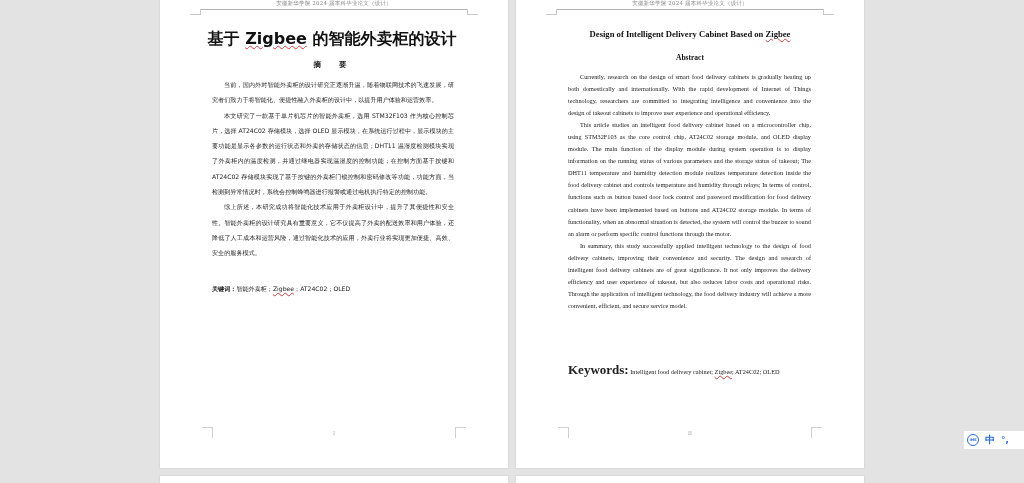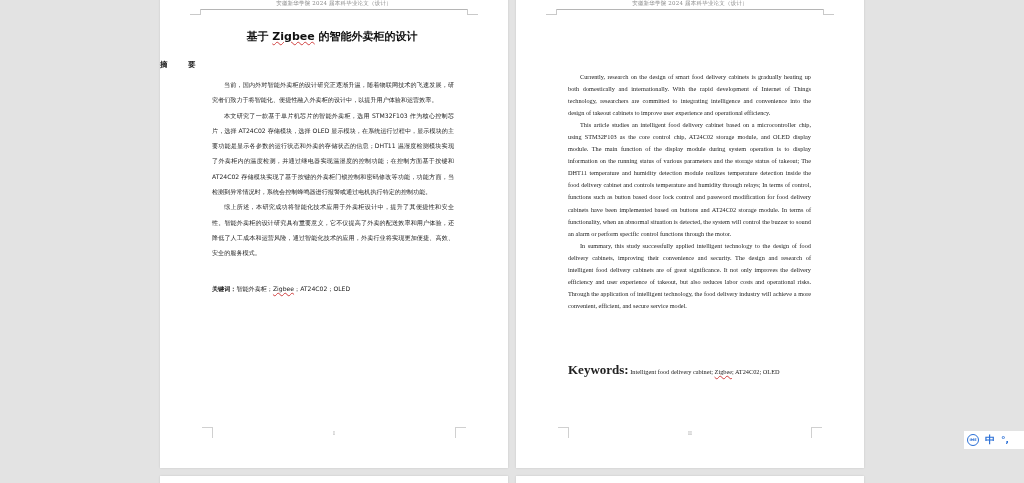--- a/index.html
+++ b/index.html
@@ -10,23 +10,23 @@
   .p3 { left:160px; top:476px; width:348px; height:20px; }
   .p4 { left:516px; top:476px; width:348px; height:20px; }
   .hdr { position:absolute; top:4px; left:0; right:0; text-align:center; font-size:5.5px; color:#8a8a8a; letter-spacing:0.2px; }
   .hrule { position:absolute; top:13px; left:40px; right:40px; height:0; border-top:1px solid #b5b5b5; }
   .crn { position:absolute; width:10px; height:10px; }
   .crn.tl { top:13px; left:30px; border-right:1px solid #c9c9c9; border-bottom:1px solid #c9c9c9; width:10px; height:5px; }
   .crn.tr { top:13px; right:30px; border-left:1px solid #c9c9c9; border-bottom:1px solid #c9c9c9; width:10px; height:5px; }
   .crn.bl { top:431px; left:42px; border-right:1px solid #d0d0d0; border-top:1px solid #d0d0d0; width:10px; height:10px; }
   .crn.br { top:431px; right:42px; border-left:1px solid #d0d0d0; border-top:1px solid #d0d0d0; width:10px; height:10px; }
   .pnum { position:absolute; top:434px; left:0; right:0; text-align:center; font-size:5px; color:#999; }
-  .cn-title { position:absolute; top:33px; left:0; right:4px; text-align:center; font-family:"DejaVu Sans", sans-serif; font-weight:bold; font-size:11px; color:#111; }
+  .cn-title { position:absolute; top:33px; left:0; right:4px; text-align:center; font-family:"DejaVu Sans", sans-serif; font-weight:bold; font-size:16px; color:#111; }
   .squig { text-decoration:underline; text-decoration-color:#d04040; text-decoration-style:wavy; text-decoration-thickness:0.6px; }
-  .cn-abs { position:absolute; top:64px; left:0; right:0; text-align:left; font-family:Liberation Mono, monospace; font-size:7.5px; font-weight:bold; color:#222; letter-spacing:8px; }
+  .cn-abs { position:absolute; top:64px; left:0; right:0; text-align:center; font-family:Liberation Sans, sans-serif; font-size:7.5px; font-weight:bold; color:#222; letter-spacing:8px; }
   .cn-body { position:absolute; top:81px; left:52px; width:242px; font-family:"DejaVu Sans", sans-serif; font-size:6.1px; line-height:15.3px; color:#222; text-align:justify; }
   .cn-body p { margin:0; text-indent:12px; }
   .cn-kw { position:absolute; top:289px; left:52px; width:250px; font-family:"DejaVu Sans", sans-serif; font-size:6.1px; color:#222; }
   .cn-kw b { font-weight:bold; }
   .en-title { position:absolute; top:33px; left:0; right:0; text-align:center; font-family:"Liberation Serif", serif; font-weight:bold; font-size:8.6px; color:#111; }
   .en-abs { position:absolute; top:57px; left:0; right:0; text-align:center; font-family:"Liberation Serif", serif; font-weight:bold; font-size:7.5px; color:#111; }
   .en-body { position:absolute; top:75px; left:52px; width:243px; font-family:"Liberation Serif", serif; font-size:6.25px; line-height:12.05px; color:#222; text-align:justify; }
   .en-body p { margin:0; text-indent:12px; }
   .en-kw { position:absolute; top:366px; left:52px; width:250px; font-family:"Liberation Serif", serif; font-size:6.3px; color:#222; }
   .en-kw b { font-size:13px; }
@@ -54,20 +54,22 @@
   <div class="crn bl"></div>
   <div class="crn br"></div>
   <div class="pnum">I</div>
 </div>
 
 <div class="page p2">
   <div class="hdr">安徽新华学院 2024 届本科毕业论文（设计）</div>
   <div class="hrule"></div>
   <div class="crn tl"></div>
   <div class="crn tr"></div>
+  <div class="en-title"><span>Design of Intelligent Delivery Cabinet Based on </span><span class="squig">Zigbee</span></div>
+  <div class="en-abs">Abstract</div>
   <div class="en-body">
     <p>Currently, research on the design of smart food delivery cabinets is gradually heating up both domestically and internationally. With the rapid development of Internet of Things technology, researchers are committed to integrating intelligence and convenience into the design of takeout cabinets to improve user experience and operational efficiency.</p>
     <p>This article studies an intelligent food delivery cabinet based on a microcontroller chip, using STM32F103 as the core control chip, AT24C02 storage module, and OLED display module. The main function of the display module during system operation is to display information on the running status of various parameters and the storage status of takeout; The DHT11 temperature and humidity detection module realizes temperature detection inside the food delivery cabinet and controls temperature and humidity through relays; In terms of control, functions such as button based door lock control and password modification for food delivery cabinets have been implemented based on buttons and AT24C02 storage module. In terms of functionality, when an abnormal situation is detected, the system will control the buzzer to sound an alarm or perform specific control functions through the motor.</p>
     <p>In summary, this study successfully applied intelligent technology to the design of food delivery cabinets, improving their convenience and security. The design and research of intelligent food delivery cabinets are of great significance. It not only improves the delivery efficiency and user experience of takeout, but also reduces labor costs and operational risks. Through the application of intelligent technology, the food delivery industry will achieve a more convenient, efficient, and secure service model.</p>
   </div>
   <div class="en-kw"><b>Keywords:</b><span> Intelligent food delivery cabinet; </span><span class="squig">Zigbee</span><span>; AT24C02; OLED</span></div>
   <div class="crn bl"></div>
   <div class="crn br"></div>
   <div class="pnum">II</div>
 </div>

